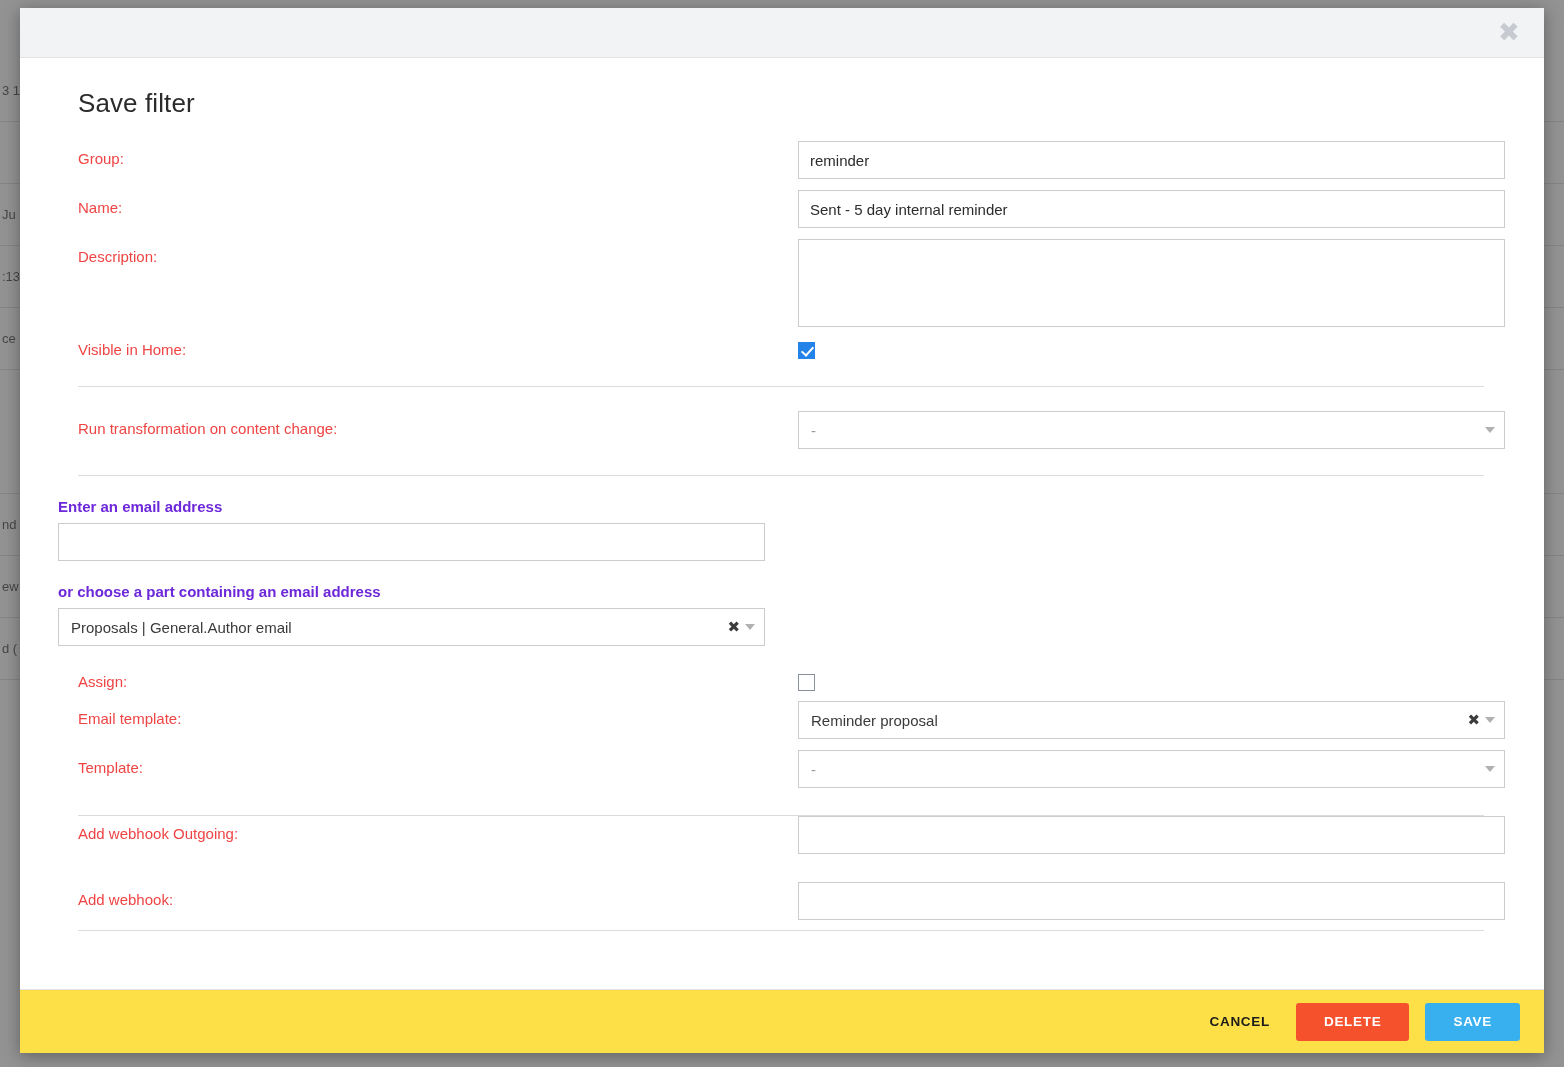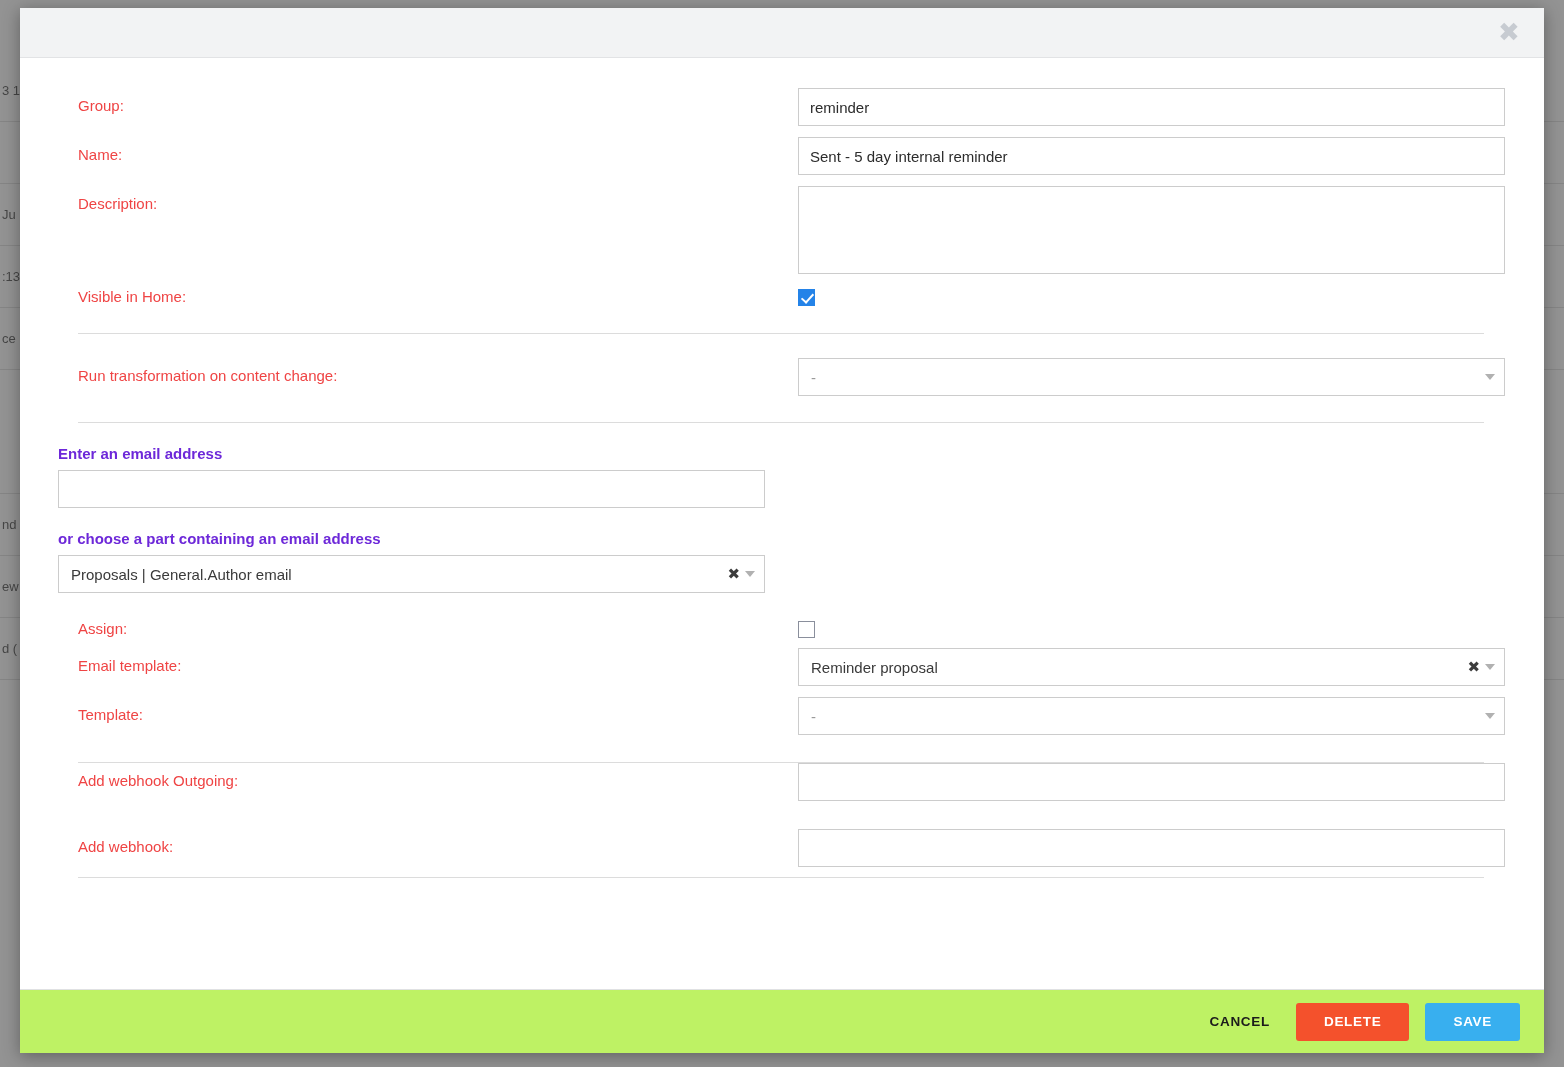--- a/index.html
+++ b/index.html
@@ -184,21 +184,21 @@
   .divider {
     height: 1px;
     background: #dcdcdc;
     margin: 0 20px;
   }
 
   
   .modal-footer {
     flex: 0 0 auto;
     height: 64px;
-    background: #bef264;
+    background: #fde047;
     border-top: 1px solid #e0e1e3;
     display: flex;
     align-items: center;
     justify-content: flex-end;
     padding-right: 24px;
     gap: 16px;
   }
   .btn {
     font-family: "Liberation Sans", sans-serif;
     font-size: 13.5px;
@@ -255,20 +255,21 @@
 </div>
 
 <div id="modal">
 
   <div class="modal-header">
     <div class="close-icon">✖</div>
   </div>
 
   <div class="modal-body">
 
+    <h1 class="modal-title">Save filter</h1>
 
     <div class="frow" style="margin-bottom:11px;">
       <div class="flabel">Group:</div>
       <div class="fctrl">
         <input class="txt" type="text" value="reminder" style="">
       </div>
     </div>
 
     <div class="frow" style="margin-bottom:11px;">
       <div class="flabel">Name:</div>

